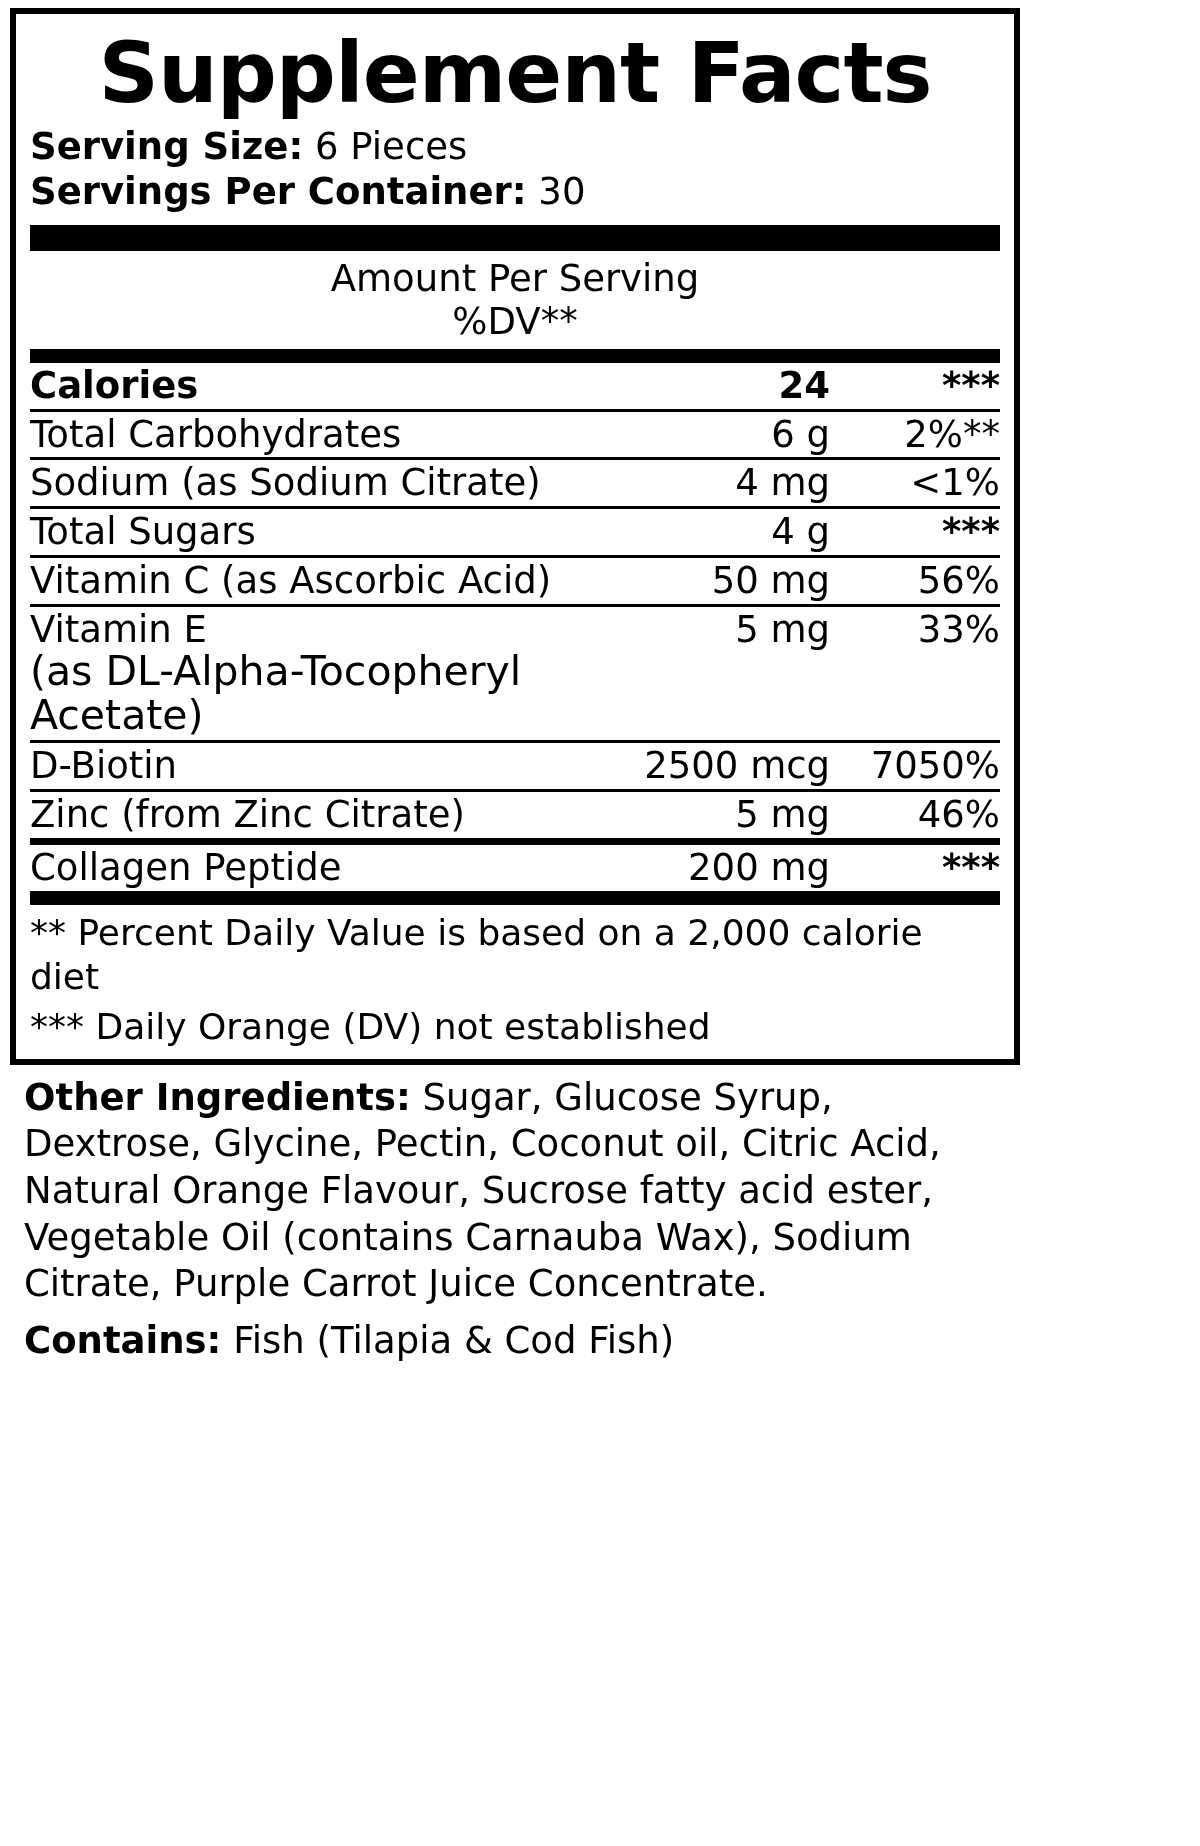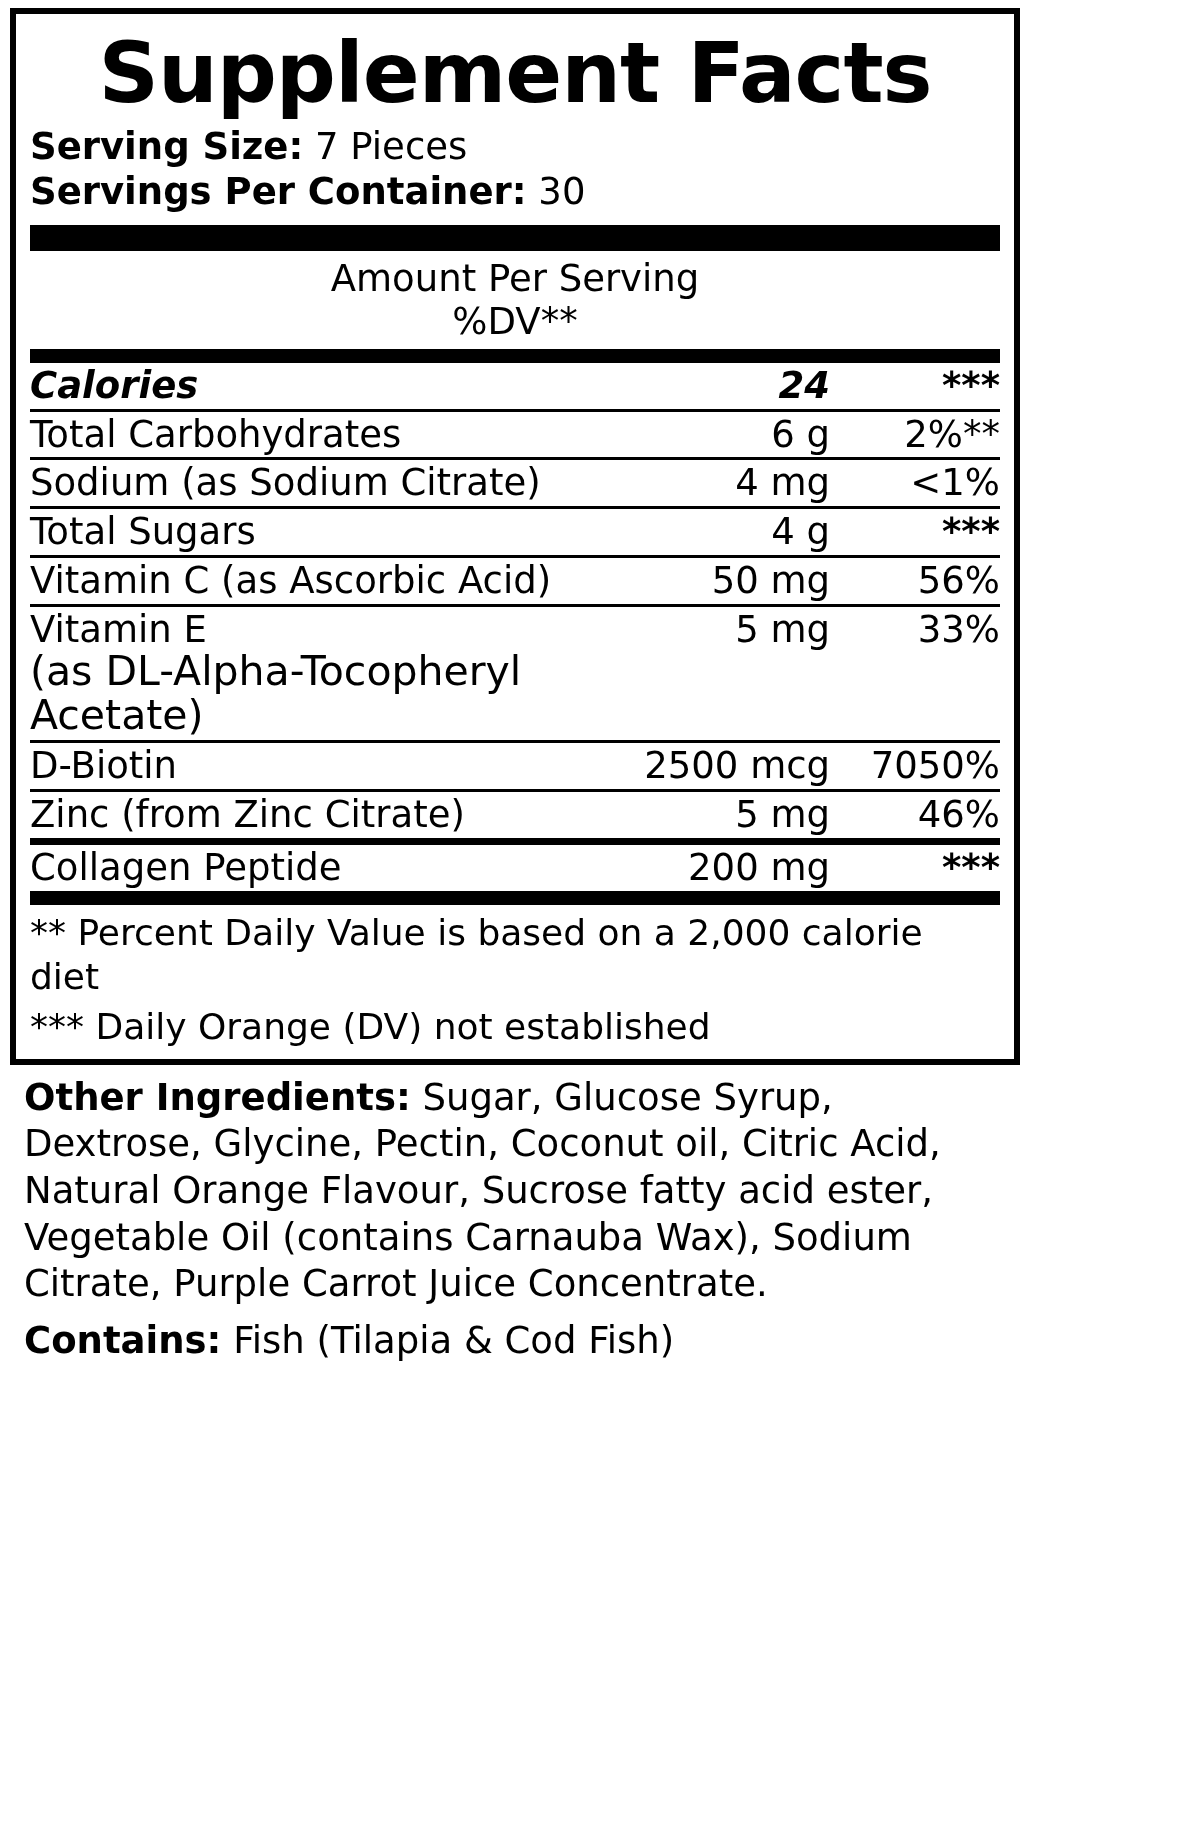--- a/index.html
+++ b/index.html
@@ -88,21 +88,20 @@
     white-space: nowrap;
     padding-right: 10px;
   }
   td.dv {
     text-align: right;
     white-space: nowrap;
     width: 170px;
   }
   .bold {
     font-weight: bold;
-    font-style: italic;
   }
   .indent {
     padding-left: 86px;
   }
   .stars {
     font-weight: bold;
     letter-spacing: 0px;
   }
   .sub-line {
     font-size: 41px;
@@ -130,21 +129,21 @@
 <body>
 
 <div class="label">
 
   <div class="panel">
 
     <div class="title">Supplement Facts</div>
 
     <div class="serving-line">
       <b>Serving Size:</b>
-      <span>7 Pieces</span>
+      <span>6 Pieces</span>
     </div>
 
     <div class="serving-line">
       <b>Servings Per Container:</b>
       <span>30</span>
     </div>
 
     <div class="bar-thick"></div>
 
     <div class="amount-row">

